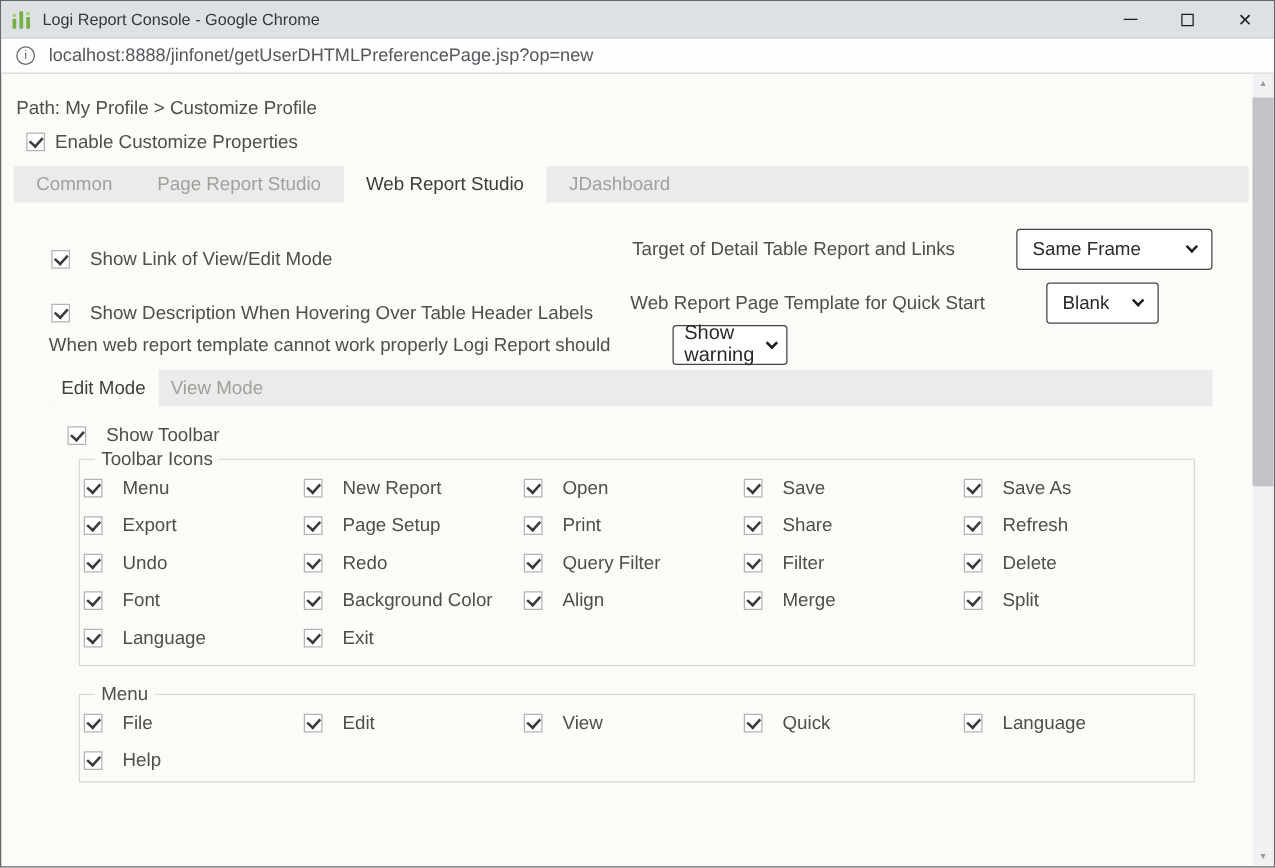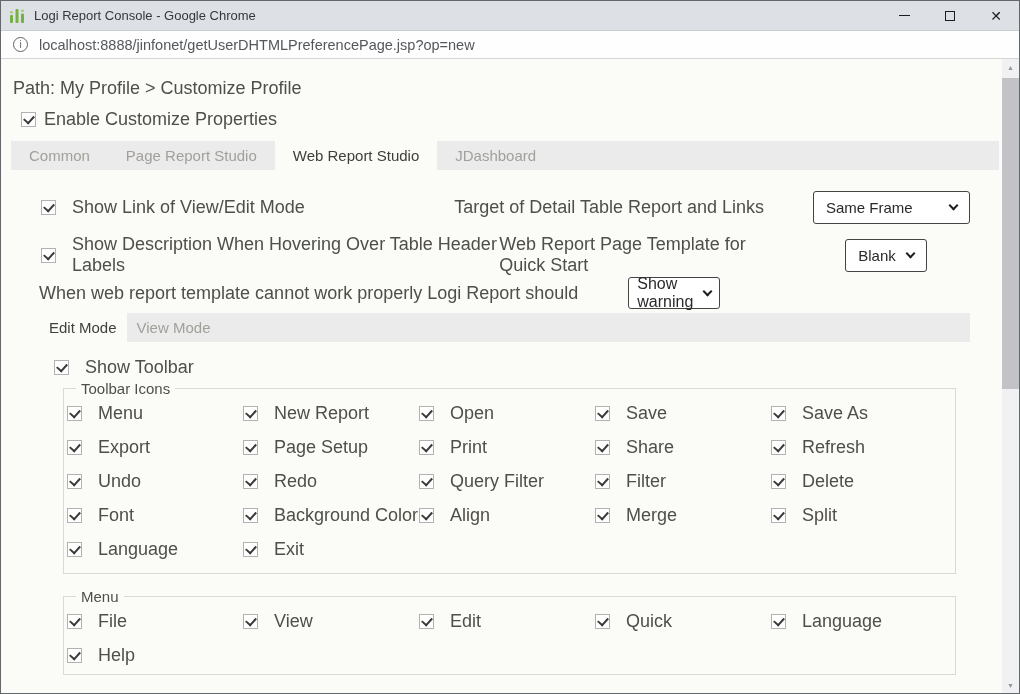--- a/index.html
+++ b/index.html
@@ -21,35 +21,35 @@
   .close-glyph{font-size:14px;line-height:1;}
   
   .urlbar{flex:0 0 28px;height:28px;background:#fefefe;border-bottom:1px solid #d5d5d5;
     display:flex;align-items:center;padding:0 12px;}
   .info-icon{width:15px;height:15px;flex:0 0 15px;border:1px solid #5f6368;border-radius:50%;
     color:#5f6368;font-size:10px;line-height:1;display:flex;align-items:center;justify-content:center;}
   .url-text{margin-left:11px;font-size:14.5px;color:#54575b;white-space:nowrap;}
   
   .content-wrap{flex:1;position:relative;overflow:hidden;}
   .content{position:absolute;left:0;top:0;right:17px;bottom:0;overflow:hidden;}
-  .txt{font-size:18px;color:#504e48;}
+  .txt{font-size:15px;color:#504e48;}
   .path-line{margin:19px 0 0 12px;}
   .cb-item{display:flex;align-items:center;cursor:default;}
   .cb{flex:0 0 15px;width:15px;height:15px;background:#fff;border:1px solid #b2b2b2;position:relative;}
   .cb.checked::after{content:"";position:absolute;left:2px;top:2px;width:8px;height:5px;
     border-left:2px solid #3a3a3a;border-bottom:2px solid #3a3a3a;transform:rotate(-48deg);}
   .cb-gap{margin-left:16px;}
   .cb-gap-sm{margin-left:8px;}
   .enable-row{margin:10px 0 0 20px;}
   
   .main-tabs{margin:11px 3px 0 10px;height:29px;background:#ebebeb;display:flex;align-items:stretch;}
   .main-tab{padding:0 18px;display:flex;align-items:center;font-size:15px;color:#a2a09b;cursor:default;}
   .main-tab.active{background:#fbfcf8;color:#3f3d38;}
   
-  .opt-row{display:flex;align-items:center;}
+  .opt-row{display:flex;align-items:flex-end;}
   .row1{margin:21px 32px 0 40px;}
   .row2{margin:10px 75px 0 40px;}
   .row3{margin:1px 0 0 38px;display:flex;align-items:center;gap:6px;}
   .right-group{margin-left:auto;display:flex;align-items:center;gap:5px;}
   .select{display:inline-flex;align-items:center;justify-content:space-between;background:#fff;
     border:1px solid #444;border-radius:3px;height:33px;font-size:15px;color:#2a2a2a;
     padding:0 12px;cursor:default;margin-left:44px;}
   .chev{width:7px;height:7px;border-right:2px solid #1e1e1e;border-bottom:2px solid #1e1e1e;
     transform:rotate(45deg);margin-left:10px;margin-top:-4px;flex:0 0 auto;}
   .sel-target{width:157px;}
@@ -268,25 +268,25 @@
 
       <fieldset class="menu-set">
         <legend>Menu</legend>
         <div class="grid">
           <label class="cb-item">
               <span class="cb checked"></span>
               <span class="txt cb-gap">File</span>
             </label>
           <label class="cb-item">
               <span class="cb checked"></span>
+              <span class="txt cb-gap">Edit</span>
+            </label>
+          <label class="cb-item">
+              <span class="cb checked"></span>
               <span class="txt cb-gap">View</span>
-            </label>
-          <label class="cb-item">
-              <span class="cb checked"></span>
-              <span class="txt cb-gap">Edit</span>
             </label>
           <label class="cb-item">
               <span class="cb checked"></span>
               <span class="txt cb-gap">Quick</span>
             </label>
           <label class="cb-item">
               <span class="cb checked"></span>
               <span class="txt cb-gap">Language</span>
             </label>
           <label class="cb-item">

